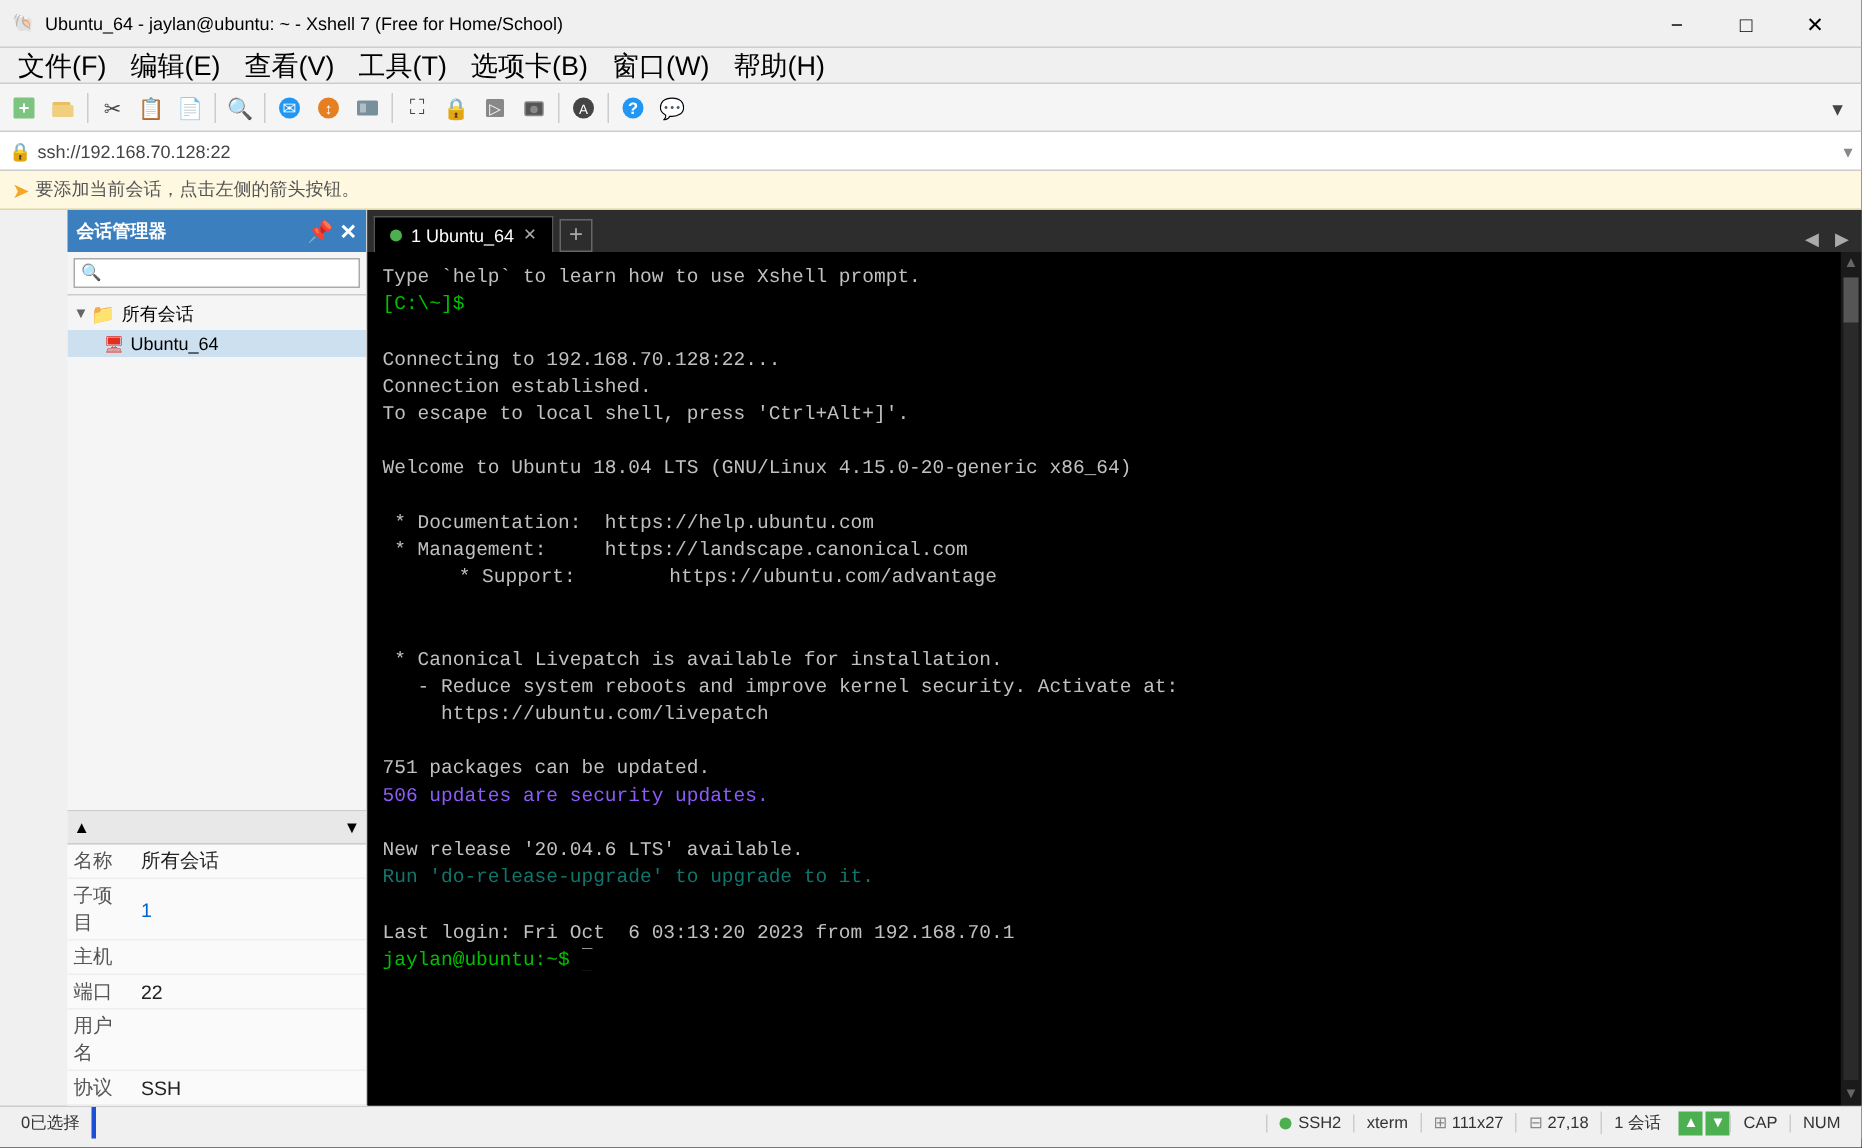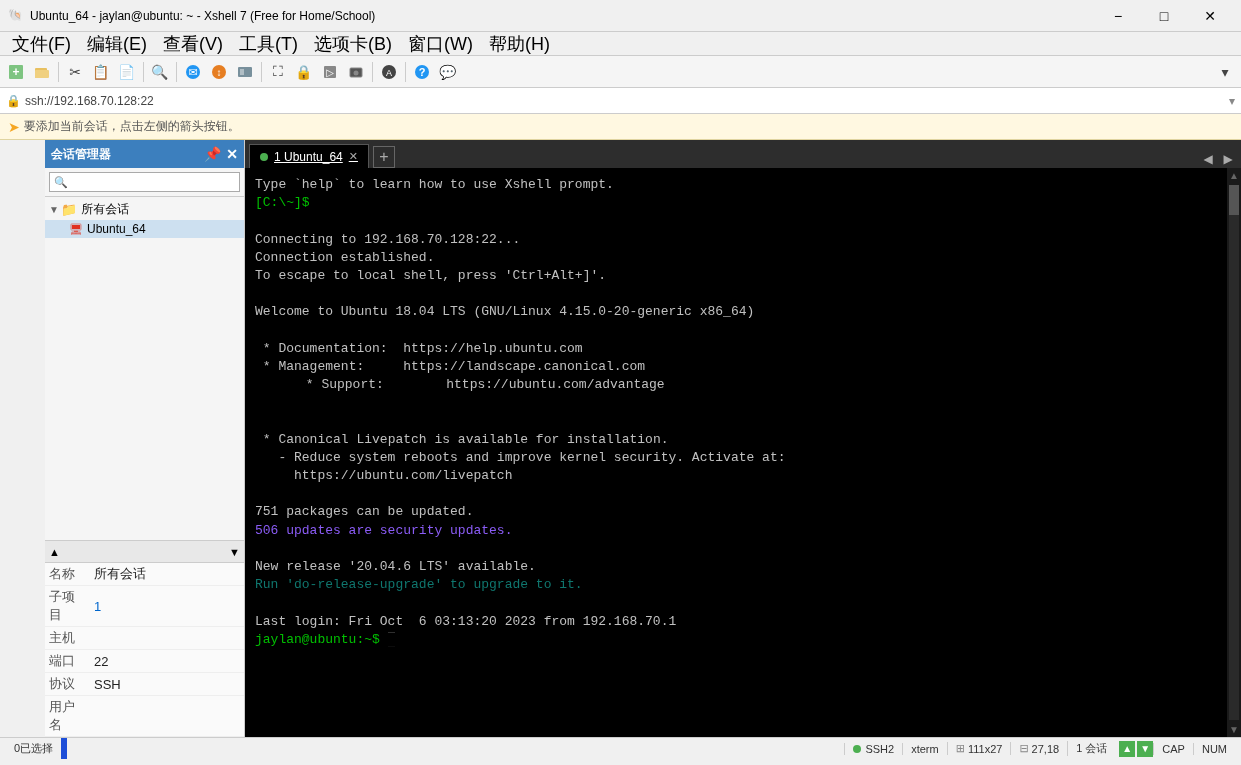--- a/index.html
+++ b/index.html
@@ -181,21 +181,20 @@
       background: #000;
       border: 1px solid #555;
       border-bottom: none;
       padding: 0 10px;
       display: flex;
       align-items: center;
       gap: 6px;
       font-size: 12px;
       color: #fff;
       cursor: pointer;
-      text-decoration: underline;
     }
     .tab .tab-dot { width: 8px; height: 8px; background: #4caf50; border-radius: 50%; }
     .tab .tab-close { color: #aaa; font-size: 11px; }
     .tab-add {
       width: 22px; height: 22px;
       background: transparent;
       border: 1px solid #666;
       color: #aaa;
       display: flex; align-items: center; justify-content: center;
       cursor: pointer;
@@ -251,21 +250,21 @@
       border-top: 1px solid #ccc;
       display: flex;
       align-items: center;
       padding: 0 6px;
       font-size: 11px;
       color: #333;
       gap: 0;
     }
     .status-item {
       padding: 0 8px;
-      border-right: 6px solid #1d4ed8;
+      border-right: 3px solid #1d4ed8;
       height: 100%;
       display: flex;
       align-items: center;
     }
     .status-item:first-child { border-left: none; }
     .status-dot { width: 8px; height: 8px; background: #4caf50; border-radius: 50%; margin-right: 4px; }
     .status-spacer { flex: 1; }
     .status-right { display: flex; align-items: center; margin-left: auto; }
     .status-right .status-item { border-left: 1px solid #ccc; border-right: none; }
     .status-arrows { display: flex; gap: 2px; margin-left: 4px; }
@@ -426,26 +425,26 @@
           </tr>
           <tr>
             <td>主机</td>
             <td></td>
           </tr>
           <tr>
             <td>端口</td>
             <td>22</td>
           </tr>
           <tr>
+            <td>用户名</td>
+            <td></td>
+          </tr>
+          <tr>
             <td>协议</td>
             <td>SSH</td>
-          </tr>
-          <tr>
-            <td>用户名</td>
-            <td></td>
           </tr>
         </tbody>
       </table>
     </div>
   </div>
 
   <div class="terminal-container">
 
     <div class="tab-bar">
       <div class="tab">

